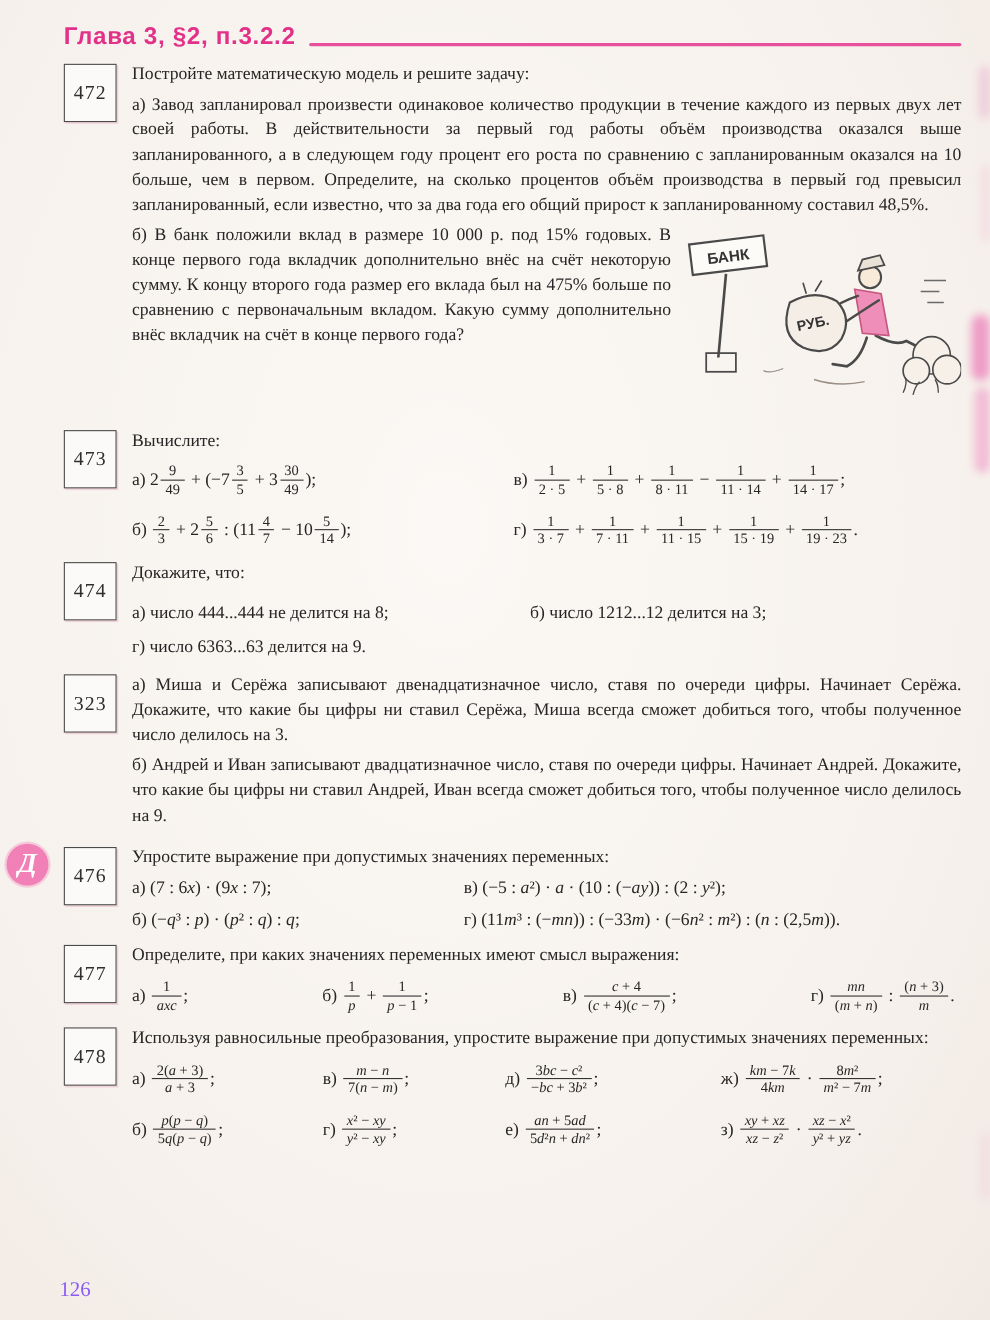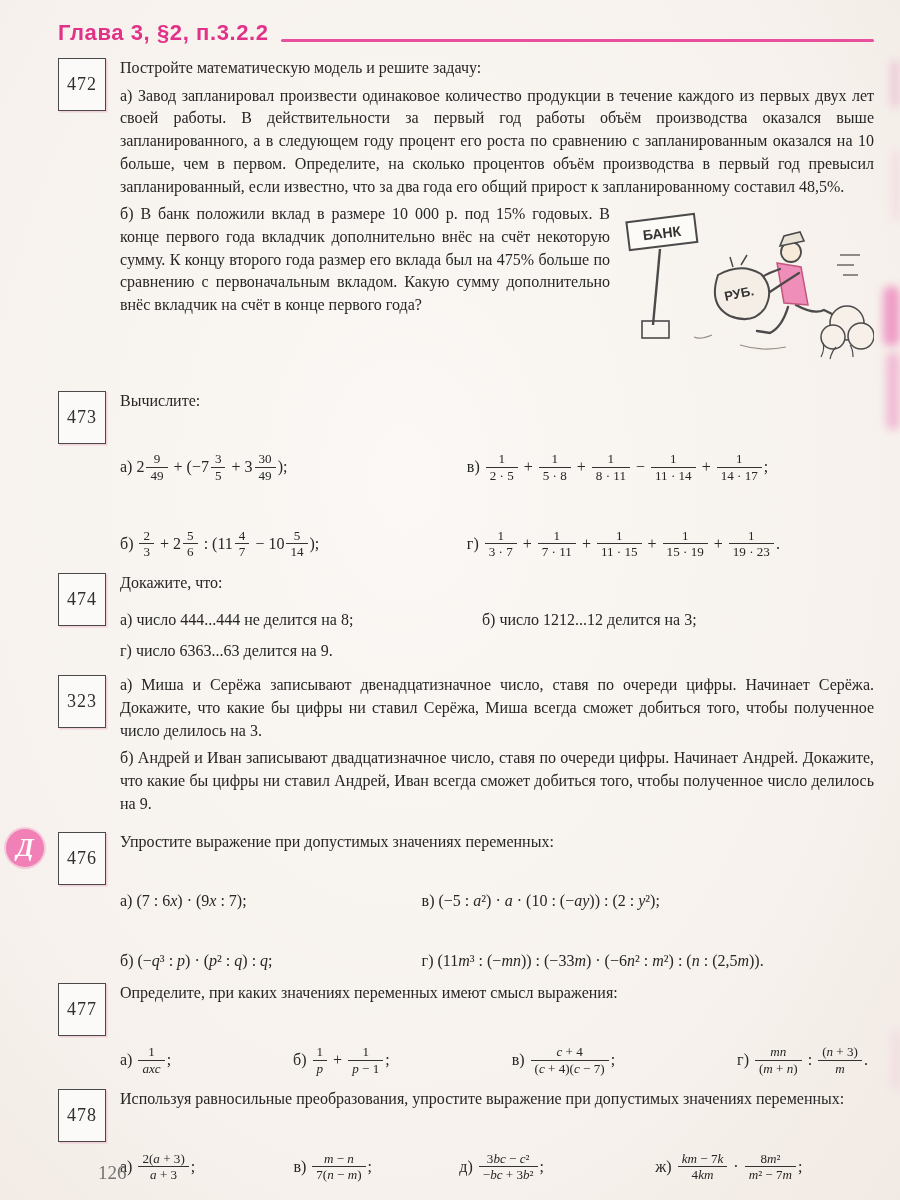--- a/index.html
+++ b/index.html
@@ -35,21 +35,21 @@
   }
   .prob-body{flex:1;font-size:16px;line-height:1.42;text-align:justify;}
   .prob-body p{margin:0 0 5px 0;}
   .intro{margin:2px 0 5px 0;}
 
   
   .part-b{overflow:hidden;}
   .illus{float:right;margin:2px 0 2px 12px;}
 
   
-  .math{text-align:left;line-height:1.2;margin-top:31px;}
+  .math{text-align:left;line-height:1.2;}
   .frac{
     display:inline-flex;flex-direction:column;vertical-align:middle;
     text-align:center;margin:0 2px;font-size:.82em;line-height:1.18;position:relative;top:-1px;
   }
   .frac .fnum{padding:0 4px;border-bottom:1.4px solid #333;}
   .frac .fden{padding:0 4px;}
   i{font-style:italic;}
 
   .grid473{display:grid;grid-template-columns:46% 54%;row-gap:14px;align-items:center;margin-top:8px;}
   .grid474{display:grid;grid-template-columns:48% 52%;row-gap:9px;margin-top:14px;}
@@ -57,21 +57,21 @@
   .row477{display:flex;justify-content:space-between;align-items:center;margin-top:10px;padding-right:6px;}
   .grid478{display:grid;grid-template-columns:23% 22% 26% 29%;row-gap:14px;align-items:center;margin-top:10px;}
 
   .d-badge{
     position:absolute;left:-52px;top:-2px;width:38px;height:38px;border-radius:50%;
     background:#f080b6;color:#fff;display:flex;align-items:center;justify-content:center;
     font-family:"Liberation Serif", serif;font-style:italic;font-weight:bold;font-size:25px;
     box-shadow:0 0 0 2px rgba(240,128,182,.35);
   }
 
-  .page-number{position:absolute;left:54px;bottom:16px;font-size:19px;color:#737373;margin-left:44px;}
+  .page-number{position:absolute;left:54px;bottom:16px;font-size:19px;color:#8b5cf6;}
 </style>
 </head>
 <body>
 
 <div class="edge-blob blob1"></div>
 <div class="edge-blob blob2"></div>
 <div class="edge-blob blob3"></div>
 <div class="edge-blob blob4"></div>
 <div class="edge-blob blob5"></div>
 

